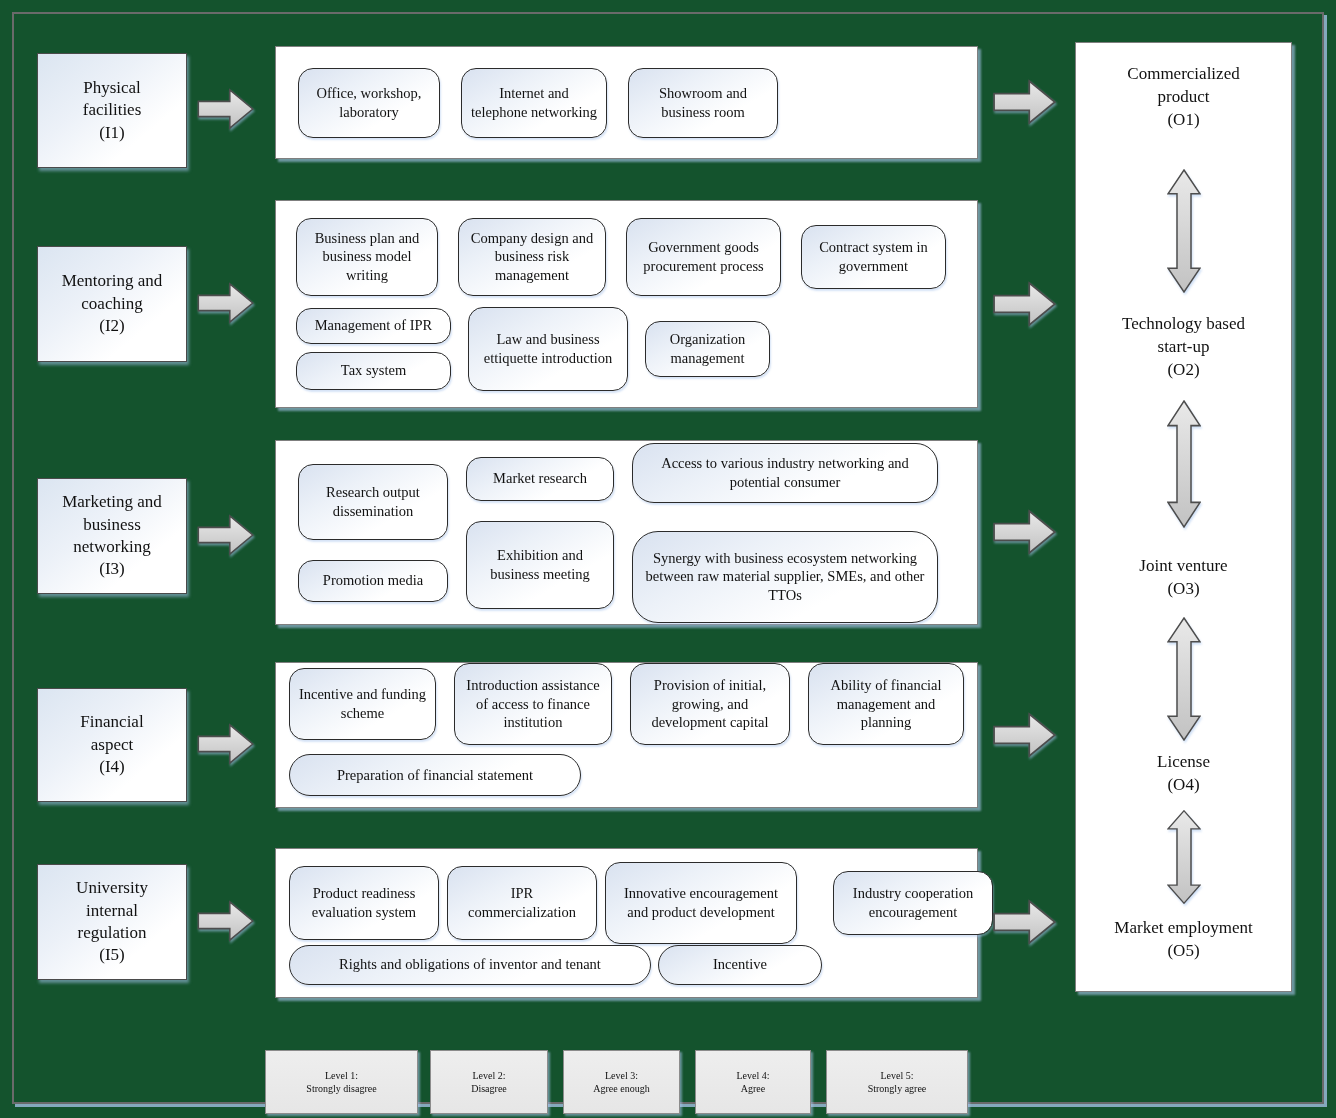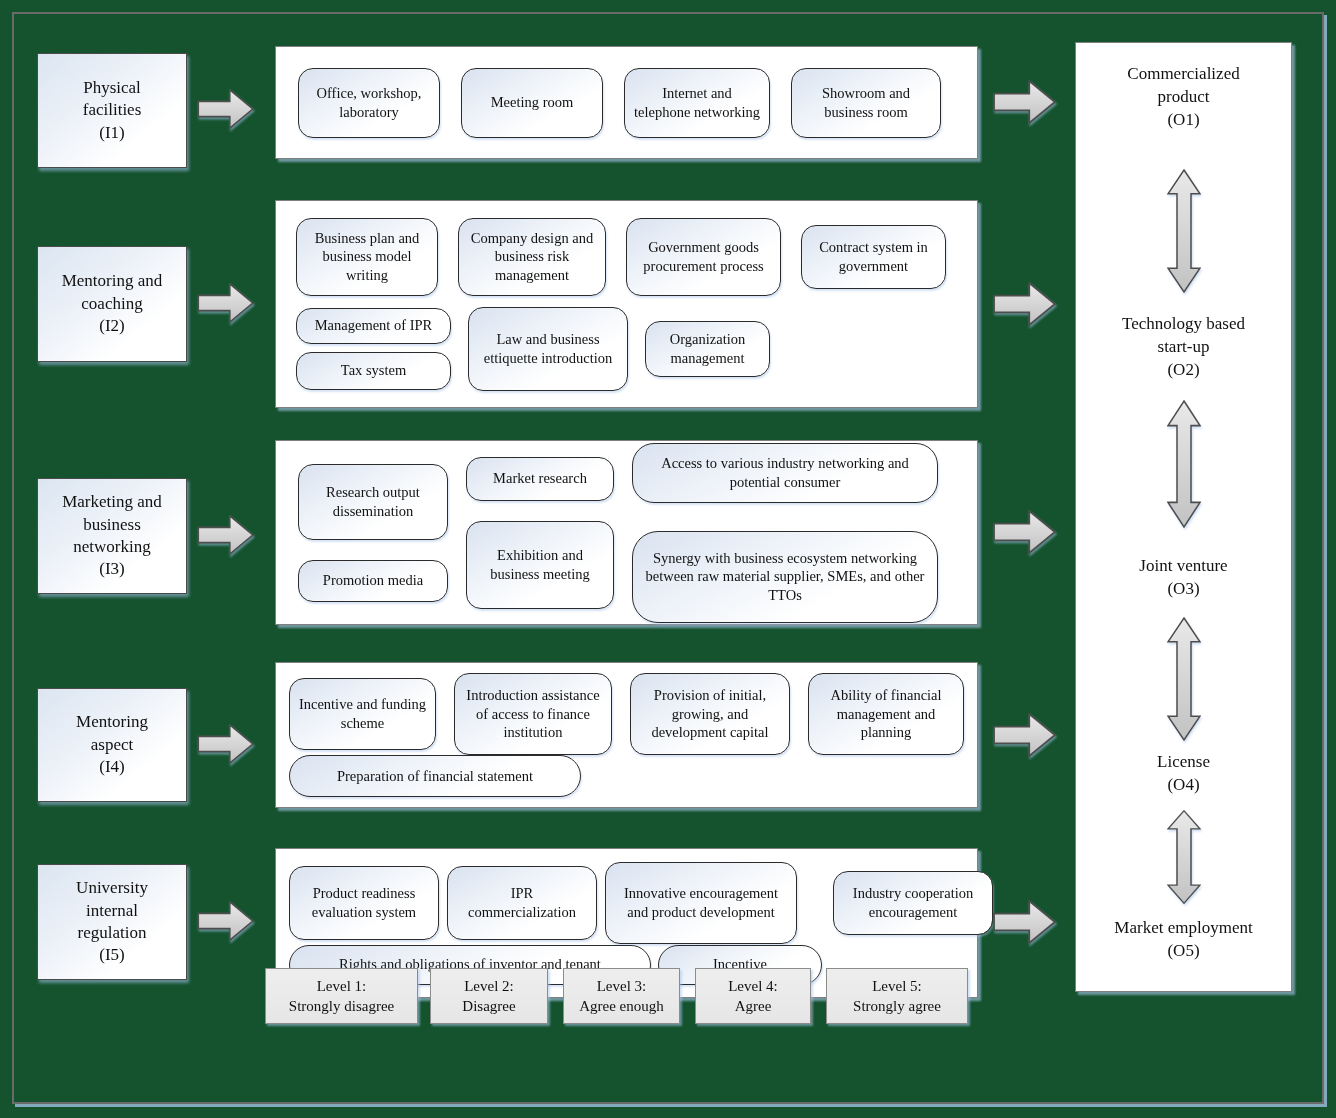--- a/index.html
+++ b/index.html
@@ -38,25 +38,25 @@
     border:1.5px solid #2b2b2b;border-radius:15px;
     background:linear-gradient(150deg,#d9e2f0 0%,#ecf1f8 32%,#ffffff 68%);
     box-shadow:1px 2px 2px rgba(164,194,236,.45);
     display:flex;align-items:center;justify-content:center;
     text-align:center;font-size:14.5px;line-height:1.28;
     padding:3px 8px;box-sizing:border-box;flex:0 0 auto;
   }
   .flex-row{display:flex;}
   .flex-col{display:flex;flex-direction:column;}
   .legend-box{
-    position:absolute;top:968px;height:56px;
+    position:absolute;top:1050px;height:64px;
     background:linear-gradient(180deg,#eeeeee 0%,#e6e6e6 100%);
     border:1.4px solid #8c8c8c;box-shadow:2px 2px 2px rgba(170,197,236,.55);
     display:flex;align-items:center;justify-content:center;
-    text-align:center;font-size:15px;line-height:1.35;white-space:pre-line;
+    text-align:center;font-size:10px;line-height:1.35;white-space:pre-line;
     box-sizing:border-box;
   }
   .h-arrow,.v-arrow{position:absolute;filter:drop-shadow(1px 2px 1px rgba(164,194,236,.55));}
   svg{display:block;}
 </style>
 </head>
 <body>
 
 <div class="canvas">
 
@@ -74,21 +74,21 @@
   <div class="input-box" style="top:53px;height:113px">Physical
 facilities
 (I1)</div>
   <div class="input-box" style="top:246px;height:114px">Mentoring and
 coaching
 (I2)</div>
   <div class="input-box" style="top:478px;height:114px">Marketing and
 business
 networking
 (I3)</div>
-  <div class="input-box" style="top:688px;height:112px">Mentoring
+  <div class="input-box" style="top:688px;height:112px">Financial
 aspect
 (I4)</div>
   <div class="input-box" style="top:864px;height:114px">University
 internal
 regulation
 (I5)</div>
 
   <svg class="h-arrow" style="left:197px;top:88px" width="58" height="42" viewBox="0 0 60 44">
       <polygon points="1,14 34,14 34,2 58,22 34,42 34,30 1,30" fill="url(#arrowGrad)" stroke="#4d4d4d" stroke-width="1.6"></polygon>
     </svg>
@@ -101,21 +101,20 @@
   <svg class="h-arrow" style="left:197px;top:723px" width="58" height="42" viewBox="0 0 60 44">
       <polygon points="1,14 34,14 34,2 58,22 34,42 34,30 1,30" fill="url(#arrowGrad)" stroke="#4d4d4d" stroke-width="1.6"></polygon>
     </svg>
   <svg class="h-arrow" style="left:197px;top:900px" width="58" height="42" viewBox="0 0 60 44">
       <polygon points="1,14 34,14 34,2 58,22 34,42 34,30 1,30" fill="url(#arrowGrad)" stroke="#4d4d4d" stroke-width="1.6"></polygon>
     </svg>
 
   <div class="group-box" style="top:46px;height:113px">
     <div class="flex-row" style="height:100%;align-items:center;padding-left:22px;gap:21px">
       <div class="pill" style="width:142px;min-height:70px">Office, workshop, laboratory</div>
-      <div class="pill" style="width:142px;min-height:70px">Meeting room</div>
       <div class="pill" style="width:146px;min-height:70px">Internet and telephone networking</div>
       <div class="pill" style="width:150px;min-height:70px">Showroom and business room</div>
     </div>
   </div>
 
   <div class="group-box" style="top:200px;height:208px">
     <div class="flex-col" style="height:100%;justify-content:center;gap:11px;padding-left:20px">
       <div class="flex-row" style="gap:20px;align-items:center">
         <div class="pill" style="width:142px;min-height:78px">Business plan and business model writing</div>
         <div class="pill" style="width:148px;min-height:78px">Company design and business risk management</div>
@@ -144,21 +143,21 @@
         <div class="pill" style="width:148px;min-height:88px">Exhibition and business meeting</div>
       </div>
       <div class="flex-col" style="gap:28px">
         <div class="pill" style="width:306px;min-height:60px;border-radius:22px">Access to various industry networking and potential consumer</div>
         <div class="pill" style="width:306px;min-height:92px;border-radius:26px">Synergy with business ecosystem networking between raw material supplier, SMEs, and other TTOs</div>
       </div>
     </div>
   </div>
 
   <div class="group-box" style="top:662px;height:146px">
-    <div class="flex-col" style="height:100%;justify-content:center;padding-left:13px">
+    <div class="flex-col" style="height:100%;gap:9px;padding-left:13px">
       <div class="flex-row" style="gap:18px;align-items:center">
         <div class="pill" style="width:147px;min-height:72px">Incentive and funding scheme</div>
         <div class="pill" style="width:158px;min-height:82px">Introduction assistance of access to finance institution</div>
         <div class="pill" style="width:160px;min-height:82px">Provision of initial, growing, and development capital</div>
         <div class="pill" style="width:156px;min-height:82px">Ability of financial management and planning</div>
       </div>
       <div class="flex-row">
         <div class="pill" style="width:292px;min-height:42px;border-radius:21px">Preparation of financial statement</div>
       </div>
     </div>

